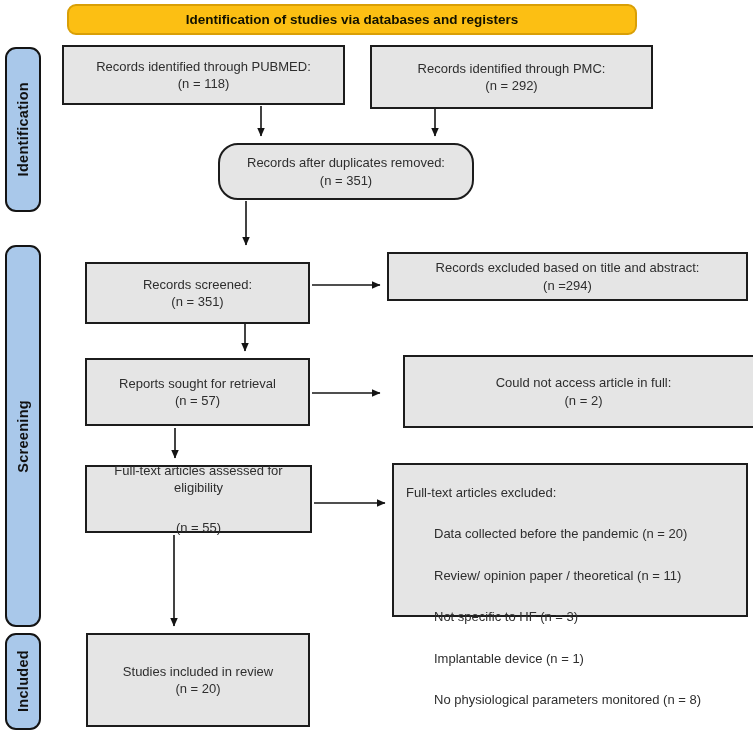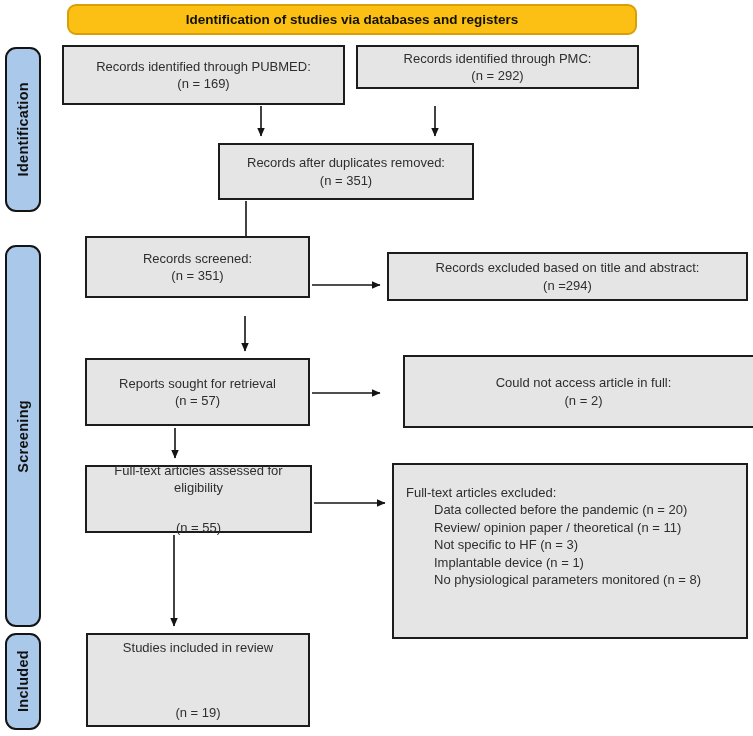--- a/index.html
+++ b/index.html
@@ -25,34 +25,34 @@
   }
   .tab-identification{top:47px;height:165px;}
   .tab-screening{top:245px;height:382px;}
   .tab-included{top:633px;height:97px;}
   .box{
     position:absolute;background:#e5e5e5;border:2px solid #1c1c1c;box-sizing:border-box;
     display:flex;flex-direction:column;align-items:center;justify-content:center;
     text-align:center;font-size:13px;line-height:1.32;padding:4px 9px;z-index:2;
   }
   .box-pubmed{left:62px;top:45px;width:283px;height:60px;}
-  .box-pmc{left:356px;top:45px;width:283px;height:44px;}
-  .box-duplicates{left:218px;top:143px;width:256px;height:57px;}
-  .box-screened{left:85px;top:236px;width:225px;height:62px;}
+  .box-pmc{left:370px;top:45px;width:283px;height:64px;}
+  .box-duplicates{left:218px;top:143px;width:256px;height:57px;border-radius:20px;}
+  .box-screened{left:85px;top:262px;width:225px;height:62px;}
   .box-excl-ta{left:387px;top:252px;width:361px;height:49px;}
   .box-retrieval{left:85px;top:358px;width:225px;height:68px;}
   .box-noaccess{left:387px;top:355px;width:361px;height:73px;margin-left:16px;}
   .box-assessed{left:85px;top:465px;width:227px;height:68px;gap:22px;}
   .box-ft-excluded{
-    left:392px;top:463px;width:356px;height:176px;
+    left:392px;top:463px;width:356px;height:154px;
     align-items:flex-start;justify-content:flex-start;text-align:left;
-    padding:19px 8px 6px 12px;line-height:1.34;
+    padding:19px 8px 6px 12px;line-height:1.34;gap:24px;
   }
   .box-ft-excluded .excl-item{padding-left:28px;}
-  .box-included{left:86px;top:633px;width:224px;height:94px;justify-content:space-between;}
+  .box-included{left:86px;top:633px;width:224px;height:94px;}
 </style>
 </head>
 <body>
 
 <div class="canvas">
 
   <svg class="arrows" width="753" height="736">
     <defs>
       <marker id="ah" markerWidth="11" markerHeight="9" refX="8.5" refY="4" orient="auto" markerUnits="userSpaceOnUse">
         <path d="M0,0 L9,4 L0,8 Z" fill="#141414"></path>
@@ -78,21 +78,21 @@
   </div>
   <div class="tab tab-screening">
     <span>Screening</span>
   </div>
   <div class="tab tab-included">
     <span>Included</span>
   </div>
 
   <div class="box box-pubmed">
     <span>Records identified through PUBMED:</span>
-    <span>(n = 169)</span>
+    <span>(n = 118)</span>
   </div>
 
   <div class="box box-pmc">
     <span>Records identified through PMC:</span>
     <span>(n = 292)</span>
   </div>
 
   <div class="box box-duplicates">
     <span>Records after duplicates removed:</span>
     <span>(n = 351)</span>
@@ -127,16 +127,16 @@
     <div>Full-text articles excluded:</div>
     <div class="excl-item">Data collected before the pandemic (n = 20)</div>
     <div class="excl-item">Review/ opinion paper / theoretical (n = 11)</div>
     <div class="excl-item">Not specific to HF (n = 3)</div>
     <div class="excl-item">Implantable device (n = 1)</div>
     <div class="excl-item">No physiological parameters monitored (n = 8)</div>
   </div>
 
   <div class="box box-included">
     <span>Studies included in review</span>
-    <span>(n = 19)</span>
+    <span>(n = 20)</span>
   </div>
 
 </div>
 
 </body></html>

